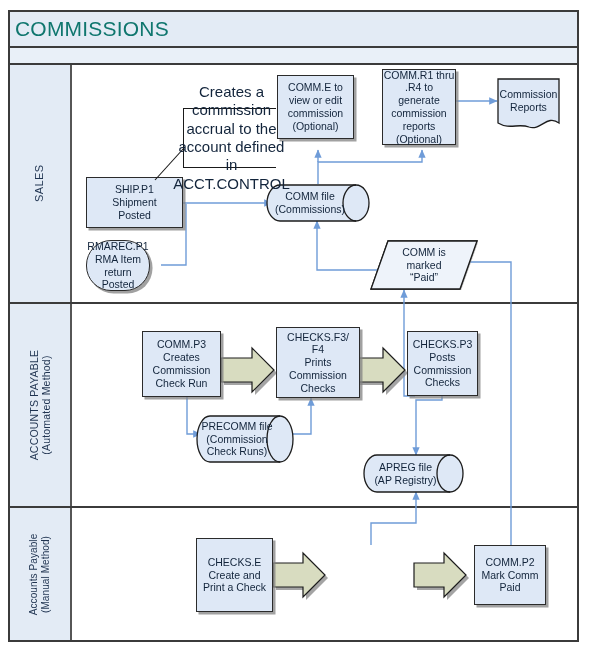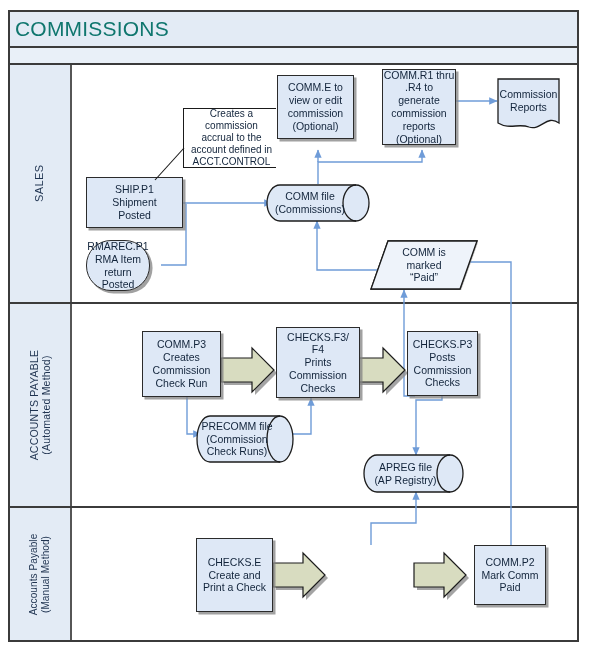--- a/index.html
+++ b/index.html
@@ -129,21 +129,21 @@
   .docshape .doc-label{
     position:absolute;left:0;top:0;width:100%;height:86%;
     display:flex;align-items:center;justify-content:center;
     text-align:center;font-size:10.5px;line-height:1.22;color:#12243b;
   }
 
   
   .annot{
     position:absolute;z-index:6;
     display:flex;align-items:center;justify-content:center;
-    text-align:center;font-size:10px;line-height:1.22;color:#12243b;
+    text-align:center;font-size:15px;line-height:1.22;color:#12243b;
     border-left:1.2px solid #1a1a1a;
     border-top:1.2px solid #1a1a1a;
     border-bottom:1.2px solid #1a1a1a;
     box-sizing:border-box;
     padding-left:3px;
   }
 
   
   .wires{position:absolute;left:0;top:0;width:589px;height:650px;z-index:3;pointer-events:none;}
   .bigarrows{position:absolute;left:0;top:0;width:589px;height:650px;z-index:4;pointer-events:none;}

